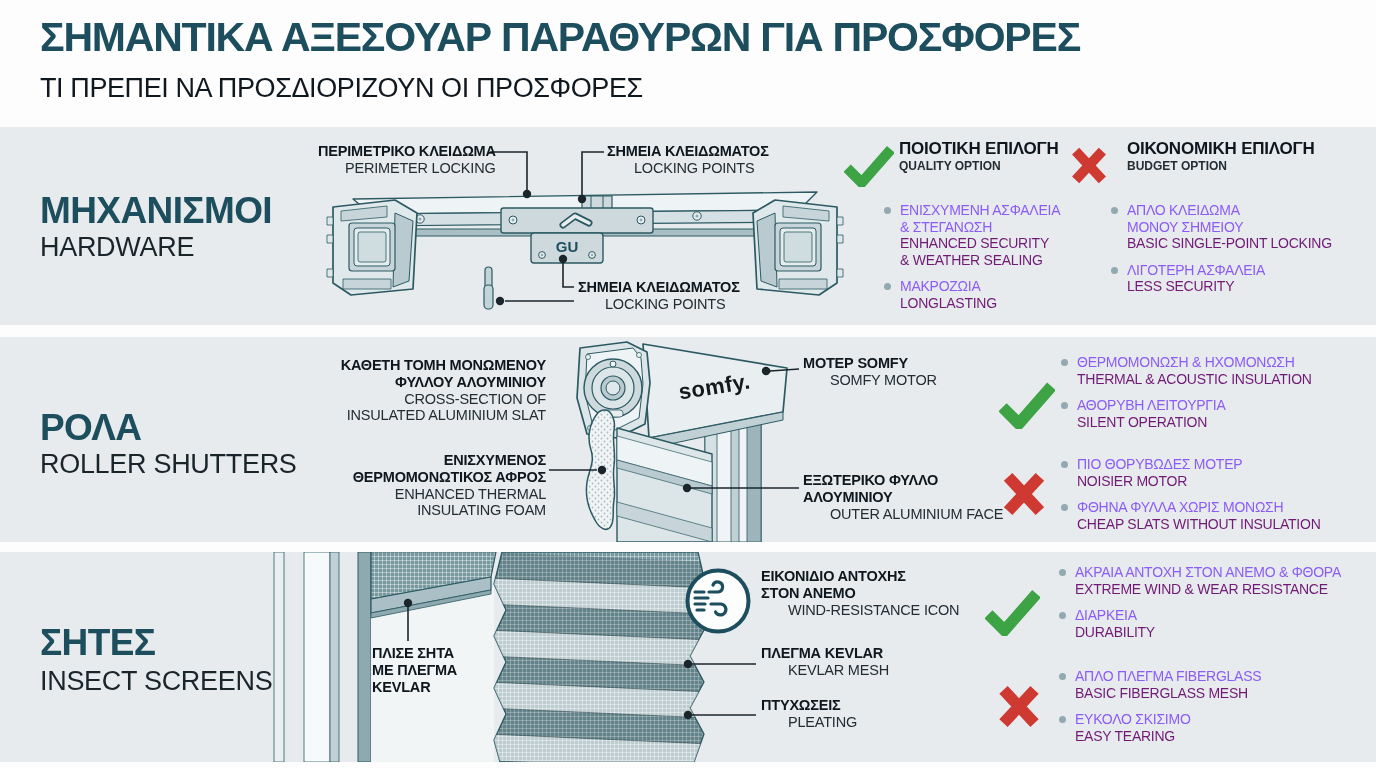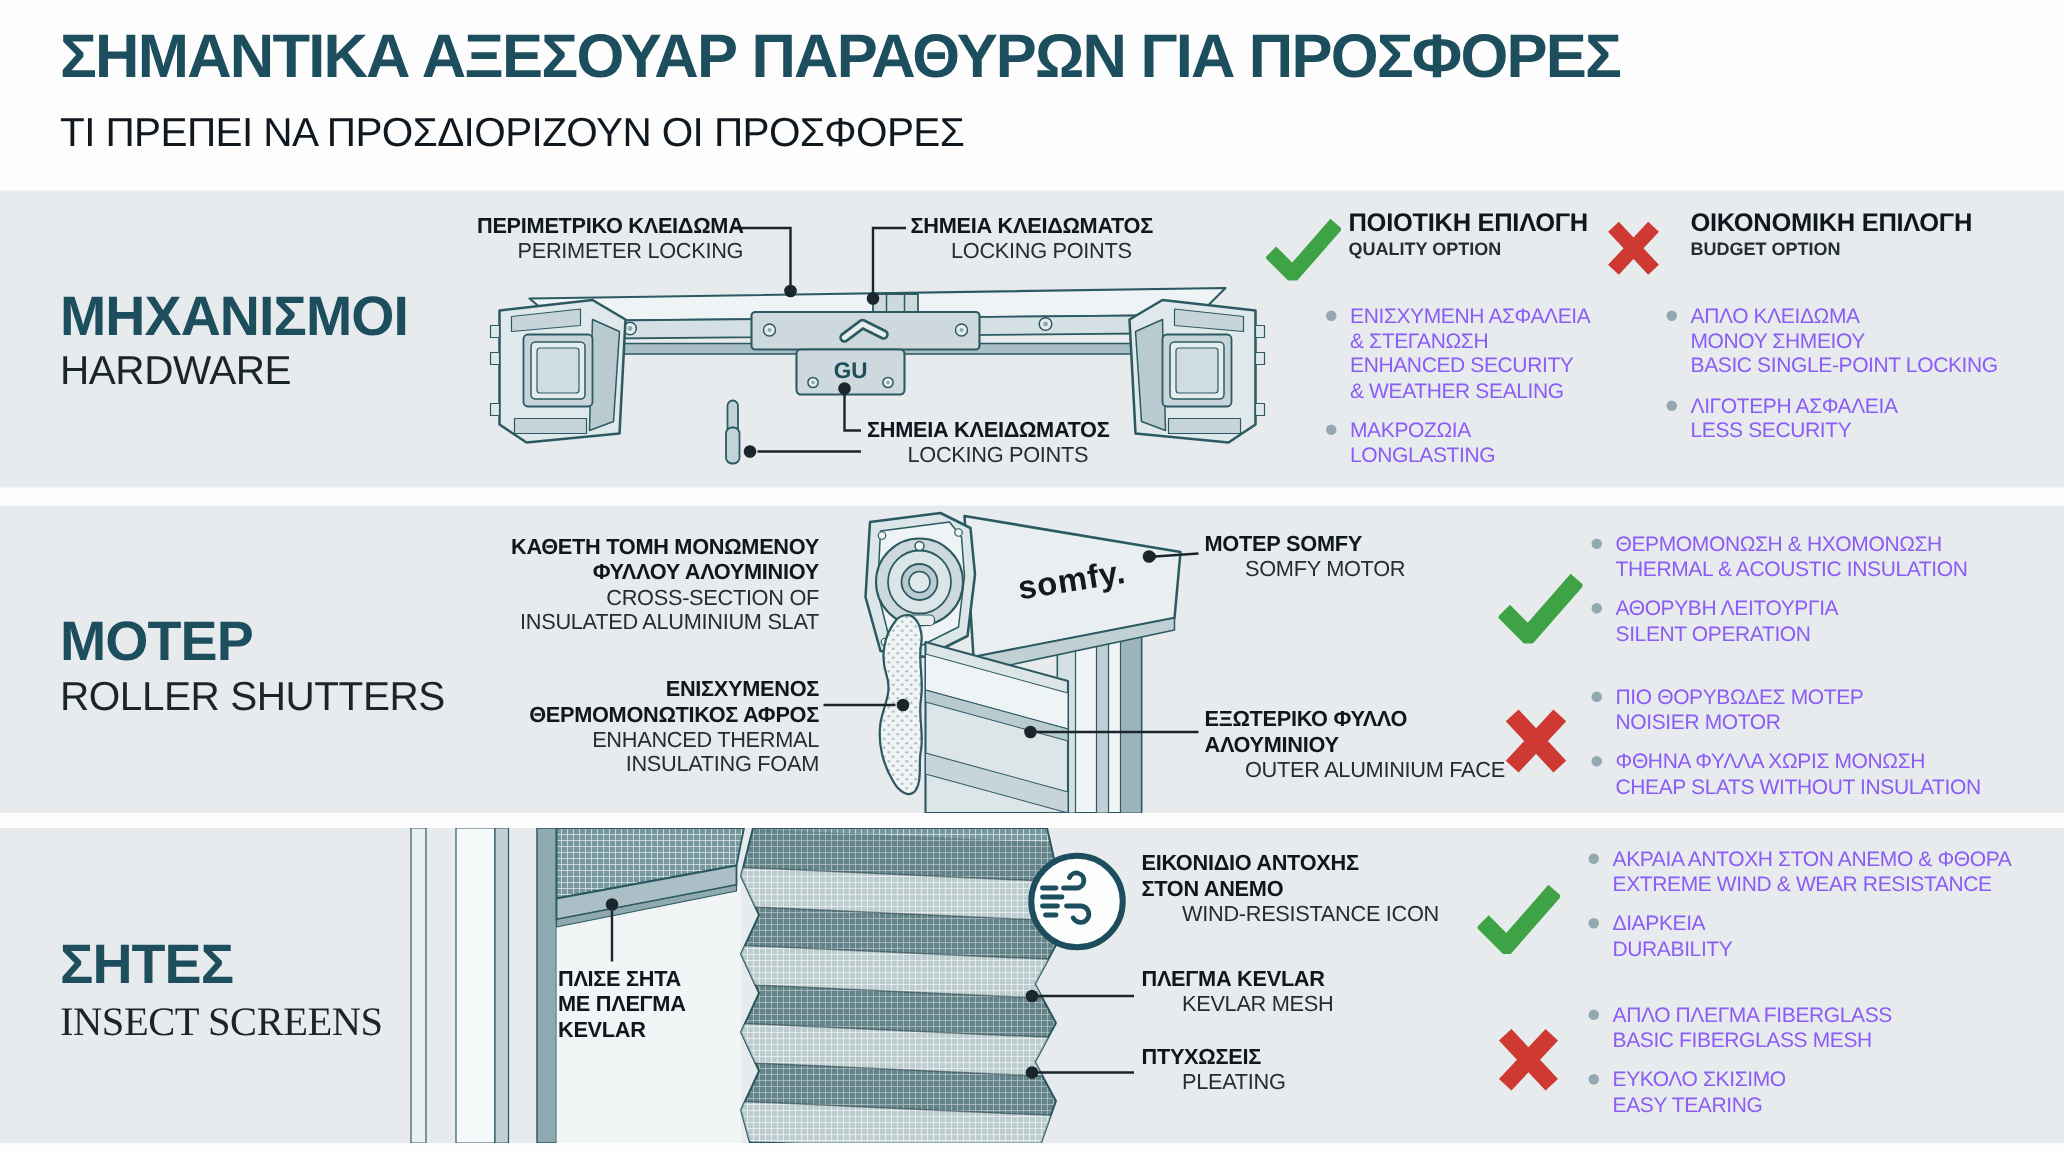--- a/index.html
+++ b/index.html
@@ -15,44 +15,44 @@
   .lbl .en{font-weight:400;color:#222d34;white-space:pre-line;margin-left:27px;}
   .lbl.ra{text-align:right;}
   .vhead{position:absolute;line-height:1.18;}
   .vhead .el{font-weight:700;font-size:17px;color:#0e171d;letter-spacing:-.2px;}
   .vhead .en{font-weight:700;font-size:12px;color:#222d34;}
   .bullets{position:absolute;}
   .bullet{display:flex;align-items:flex-start;margin-bottom:10px;}
   .bdot{flex:0 0 auto;width:7px;height:7px;border-radius:50%;background:#93a8b0;margin:5px 9px 0 0;}
   .btxt{line-height:1.18;font-size:14px;letter-spacing:-.25px;}
   .btxt .el{font-weight:400;color:#8b5cf6;white-space:pre-line;}
-  .btxt .en{font-weight:400;color:#8b5cf6;white-space:pre-line;}
+  .btxt .en{font-weight:400;color:#701a75;white-space:pre-line;}
   .abs{position:absolute;}
   svg{display:block;}
 </style>
 </head>
 <body>
 
 <div class="stage">
 
   <div class="title">ΣΗΜΑΝΤΙΚΑ ΑΞΕΣΟΥΑΡ ΠΑΡΑΘΥΡΩΝ ΓΙΑ ΠΡΟΣΦΟΡΕΣ</div>
   <div class="subtitle">ΤΙ ΠΡΕΠΕΙ ΝΑ ΠΡΟΣΔΙΟΡΙΖΟΥΝ ΟΙ ΠΡΟΣΦΟΡΕΣ</div>
 
   <div class="band" style="top:127px;height:198px;"></div>
   <div class="band" style="top:337px;height:205px;"></div>
   <div class="band" style="top:552px;height:210px;"></div>
 
   <div class="sec-el" style="top:190px;">ΜΗΧΑΝΙΣΜΟΙ</div>
   <div class="sec-en" style="top:232px;">HARDWARE</div>
 
-  <div class="sec-el" style="top:407px;">ΜΟΤΕΡ</div>
+  <div class="sec-el" style="top:407px;">ΡΟΛΑ</div>
   <div class="sec-en" style="top:449px;">ROLLER SHUTTERS</div>
 
   <div class="sec-el" style="top:622px;">ΣΗΤΕΣ</div>
-  <div class="sec-en" style="top:666px;font-family:Liberation Serif, serif;">INSECT SCREENS</div>
+  <div class="sec-en" style="top:666px;">INSECT SCREENS</div>
 
   <svg class="abs" style="left:325px;top:183px;" width="520" height="132" viewBox="0 0 520 132">
     <g stroke="#2c5a62" stroke-linejoin="round">
 
       <polygon points="28,16 492,9 474,27 46,31" fill="#eef3f5" stroke-width="1.4"></polygon>
 
       <polygon points="46,31 474,27 474,39 46,43" fill="#d5e0e4" stroke-width="1.2"></polygon>
 
       <circle cx="95" cy="36" r="4.2" fill="#e6edef" stroke-width="1"></circle>
         <circle cx="95" cy="36" r="1.6" fill="#8fa9b1" stroke="none"></circle>

